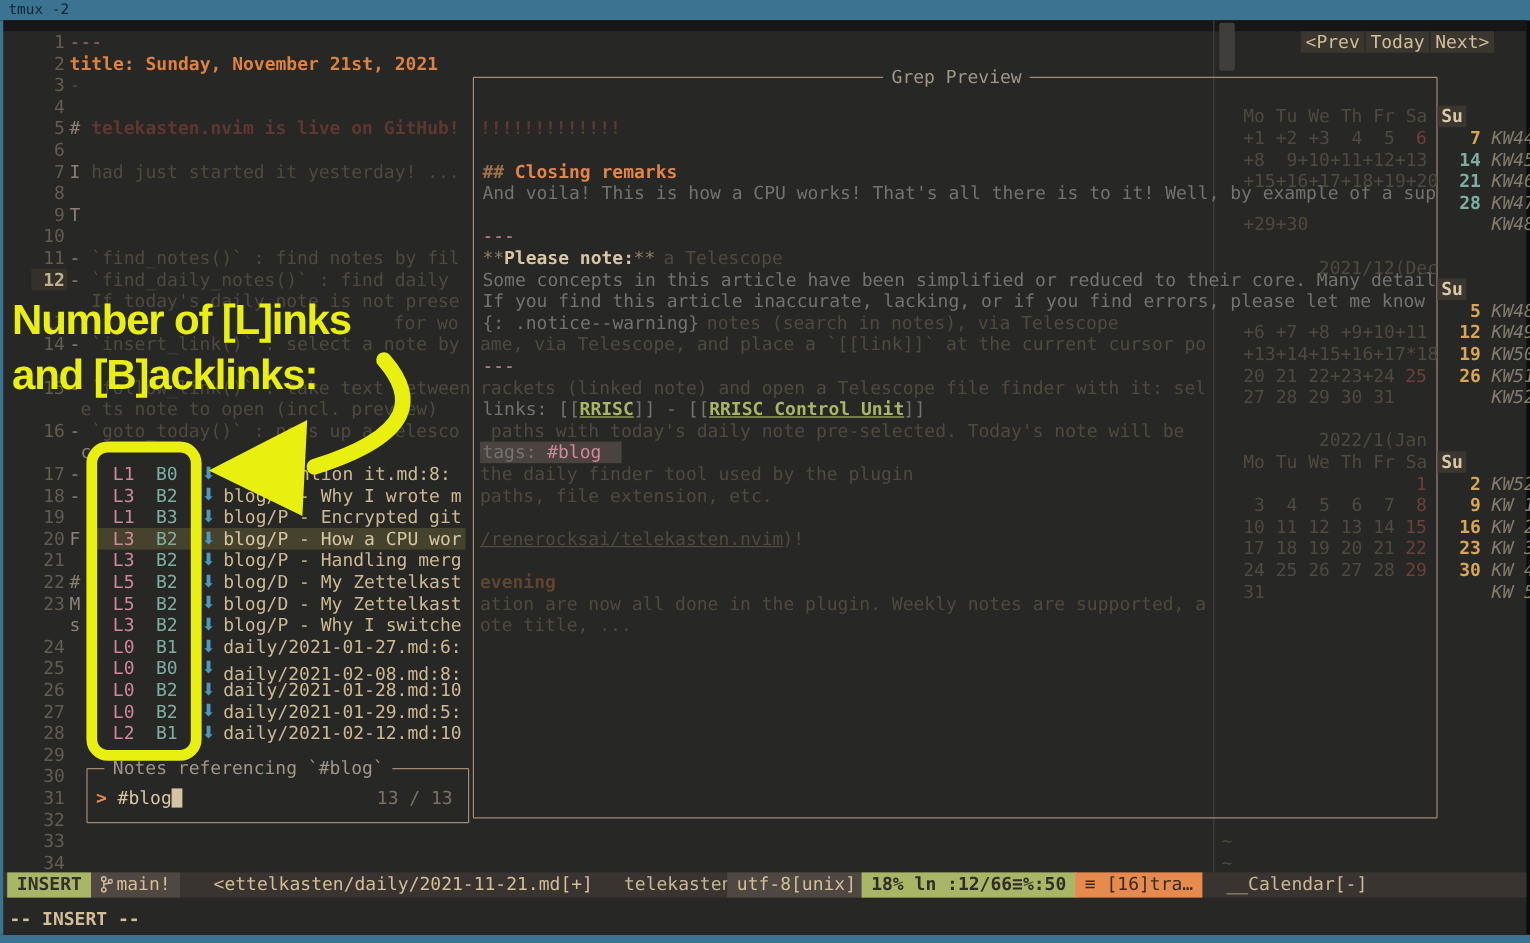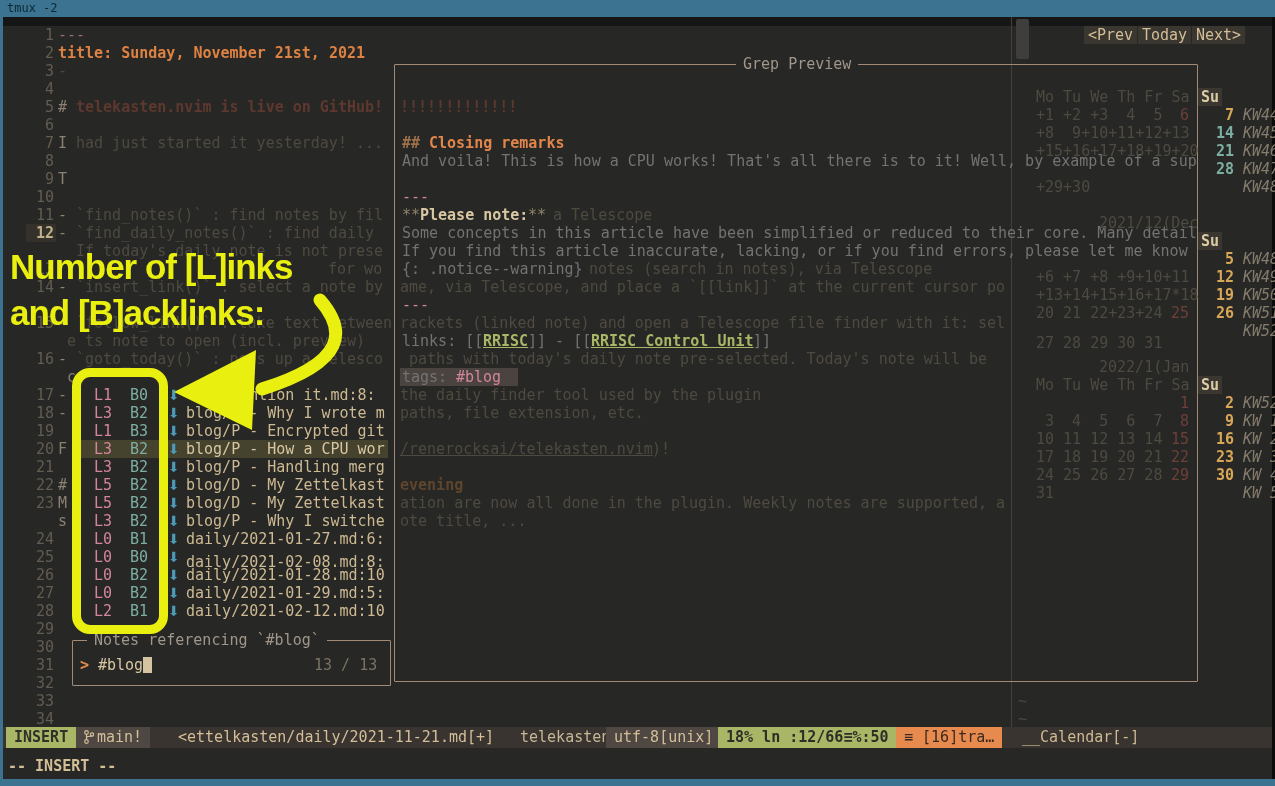--- a/index.html
+++ b/index.html
@@ -208,21 +208,21 @@
     <div class="sp cg" style="left: 1036px; top: 268px;">+6 +7 +8 +9+10+11</div>
     <div class="sp cy" style="left: 1216px; top: 268px;">12</div>
     <div class="sp ckw" style="left: 1243px; top: 268px;">KW49</div>
     <div class="sp cg" style="left: 1036px; top: 286px;">+13+14+15+16+17*18</div>
     <div class="sp cy" style="left: 1216px; top: 286px;">19</div>
     <div class="sp ckw" style="left: 1243px; top: 286px;">KW50</div>
     <div class="sp cg" style="left: 1036px; top: 304px;">20 21 22+23+24</div>
     <div class="sp cr" style="left: 1171px; top: 304px;">25</div>
     <div class="sp cy" style="left: 1216px; top: 304px;">26</div>
     <div class="sp ckw" style="left: 1243px; top: 304px;">KW51</div>
-    <div class="sp cg" style="left: 1036px; top: 322px; margin-top: 12px;">27 28 29 30 31</div>
+    <div class="sp cg" style="left: 1036px; top: 322px;">27 28 29 30 31</div>
     <div class="sp ckw" style="left: 1243px; top: 322px;">KW52</div>
     <div class="sp cg" style="left: 1099px; top: 358px;">2022/1(Jan</div>
     <div class="sp cg" style="left: 1036px; top: 376px;">Mo Tu We Th Fr Sa</div>
     <div class="sp csu" style="left: 1198px; top: 376px;">Su</div>
     <div class="sp cr" style="left: 1180px; top: 394px;">1</div>
     <div class="sp cy" style="left: 1216px; top: 394px;"> 2</div>
     <div class="sp ckw" style="left: 1243px; top: 394px;">KW52</div>
     <div class="sp cg" style="left: 1036px; top: 412px;"> 3  4  5  6  7</div>
     <div class="sp cr" style="left: 1180px; top: 412px;">8</div>
     <div class="sp cy" style="left: 1216px; top: 412px;"> 9</div>

